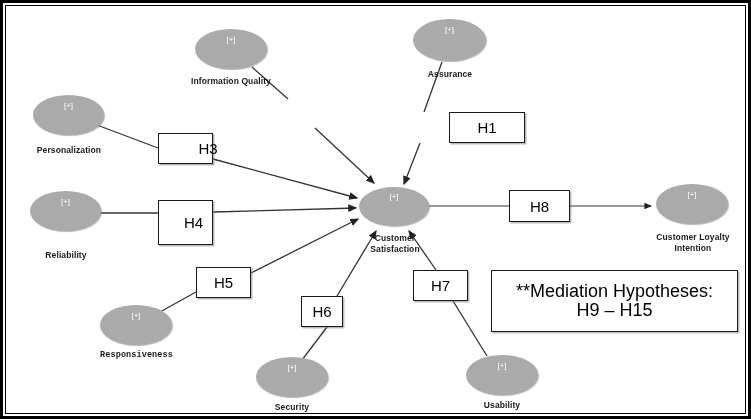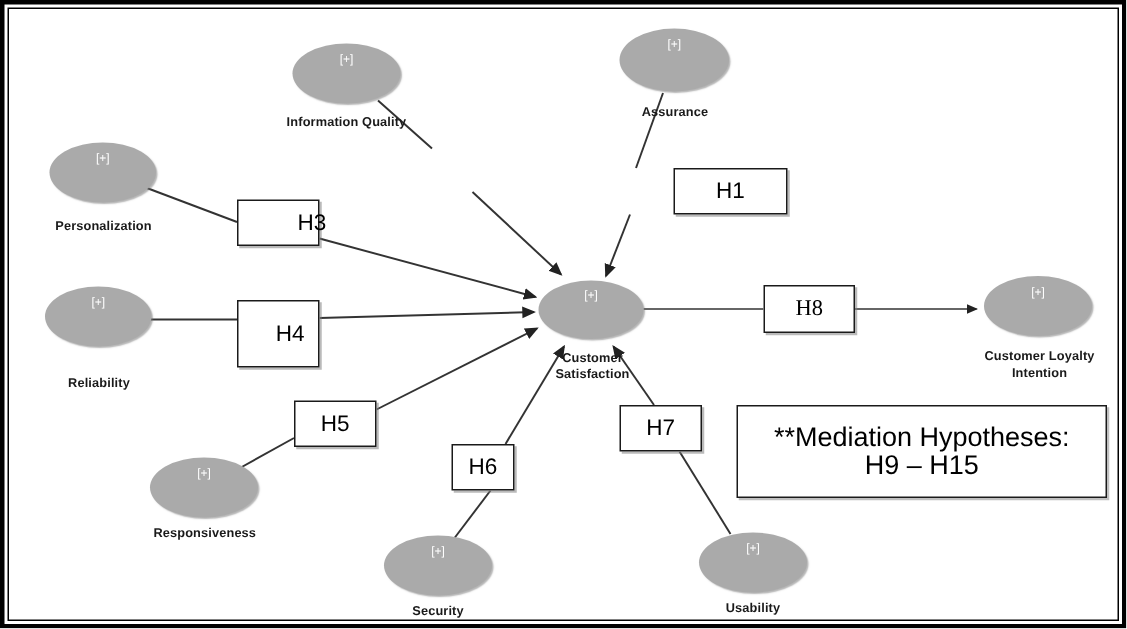--- a/index.html
+++ b/index.html
@@ -168,21 +168,21 @@
     <div class="ellipse" style="left:30px; top:191px; width:71px; height:40px;">
       <div class="ellipse-sign">[+]</div>
     </div>
     <div class="node-label" style="left:22px; top:250px; width:88px;">Reliability</div>
   </div>
 
   <div class="node">
     <div class="ellipse" style="left:100px; top:305px; width:72px; height:40px;">
       <div class="ellipse-sign">[+]</div>
     </div>
-    <div class="node-label" style="left:80px; top:350px; width:113px;">Responsiveness</div>
+    <div class="node-label" style="left:80px; top:350px; width:113px;font-family:Liberation Mono, monospace;">Responsiveness</div>
   </div>
 
   <div class="node">
     <div class="ellipse" style="left:256px; top:357px; width:72px; height:40px;">
       <div class="ellipse-sign">[+]</div>
     </div>
     <div class="node-label" style="left:254px; top:402px; width:76px;">Security</div>
   </div>
 
   <div class="node">
@@ -207,21 +207,21 @@
     <div class="node-label" style="left:640px; top:232px; width:106px;">Customer Loyalty
 Intention</div>
   </div>
 
   <div class="hbox" style="left:412px; top:112px; width:76px; height:31px;margin-left:37px;">H1</div>
   <div class="hbox" style="left:158px; top:133px; width:55px; height:31px;padding-left:45px;">H3</div>
   <div class="hbox" style="left:158px; top:200px; width:55px; height:45px;padding-left:16px;">H4</div>
   <div class="hbox" style="left:196px; top:267px; width:55px; height:31px;">H5</div>
   <div class="hbox" style="left:301px; top:296px; width:42px; height:31px;">H6</div>
   <div class="hbox" style="left:413px; top:270px; width:55px; height:31px;">H7</div>
-  <div class="hbox" style="left:509px; top:190px; width:61px; height:32px;font-family:Liberation Serif, serif;">H8</div>
+  <div class="hbox" style="left:509px; top:190px; width:61px; height:32px;">H8</div>
 
   <div id="mediation-box">
     <div>**Mediation Hypotheses:</div>
     <div>H9 – H15</div>
   </div>
 
   <div id="outer-border"></div>
 </div>
 
 </body></html>

